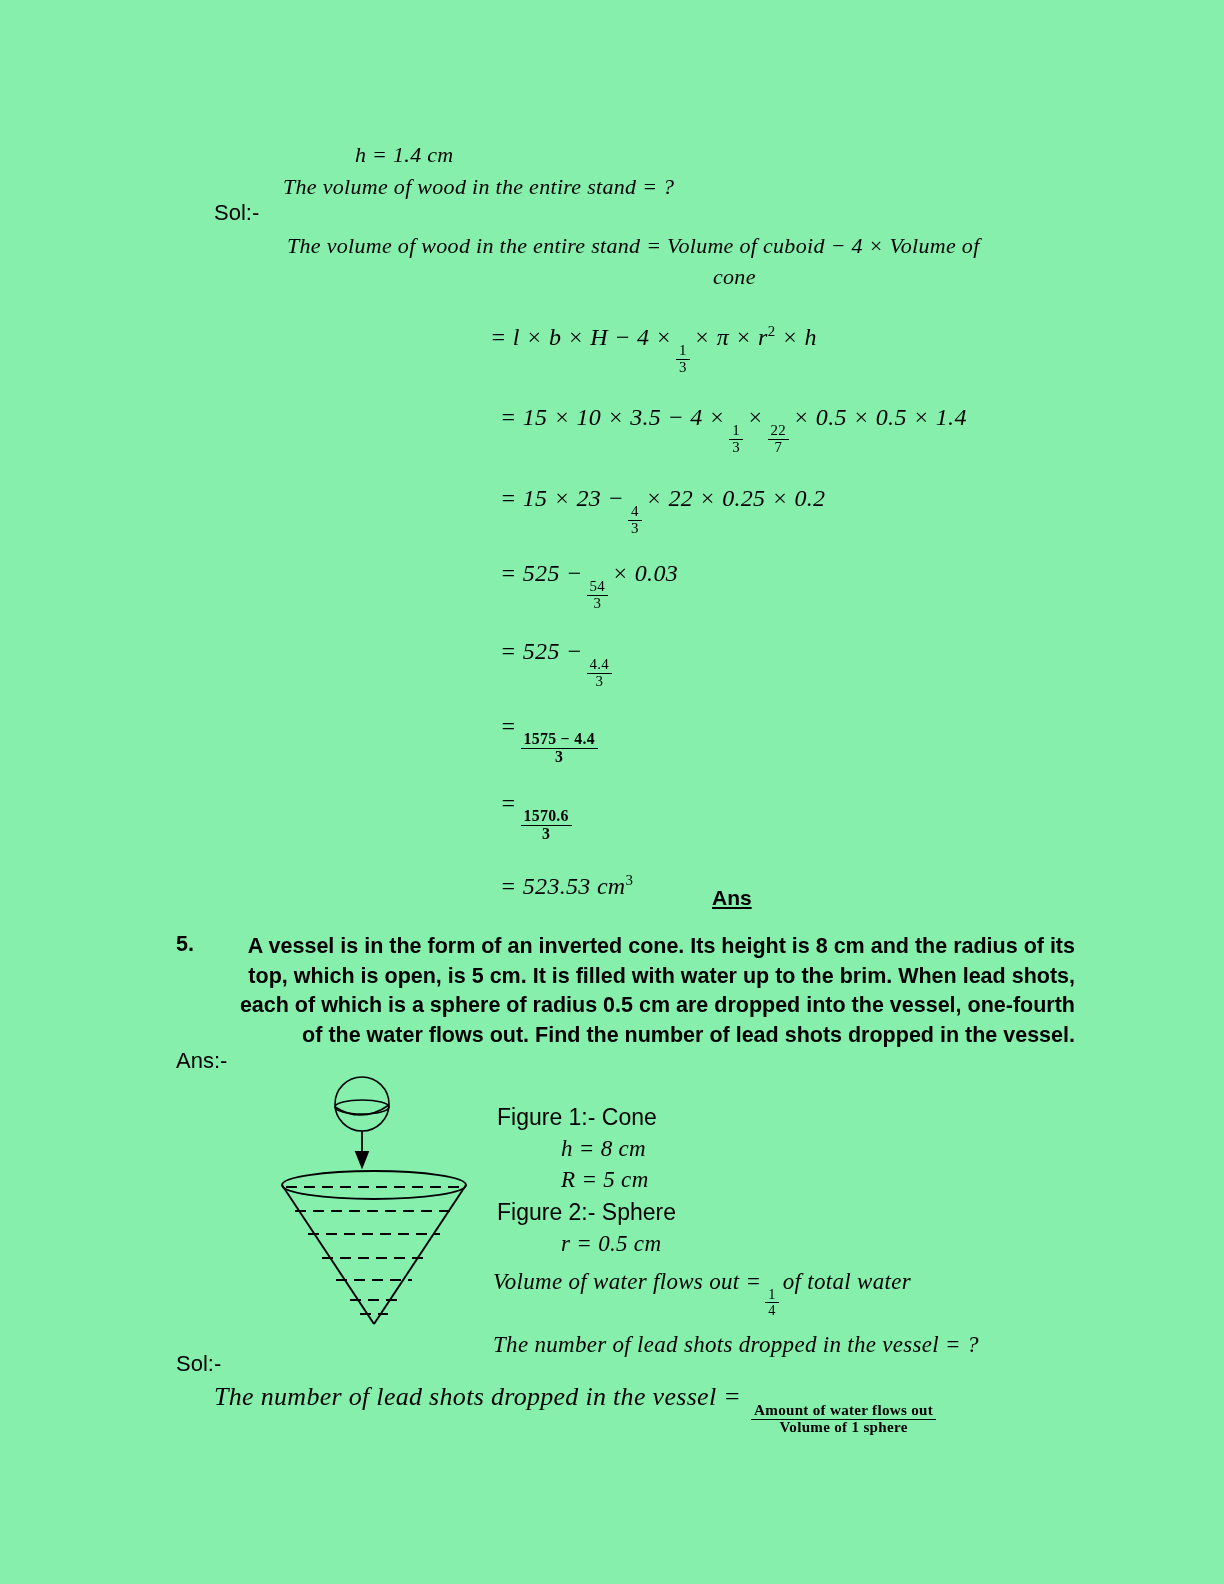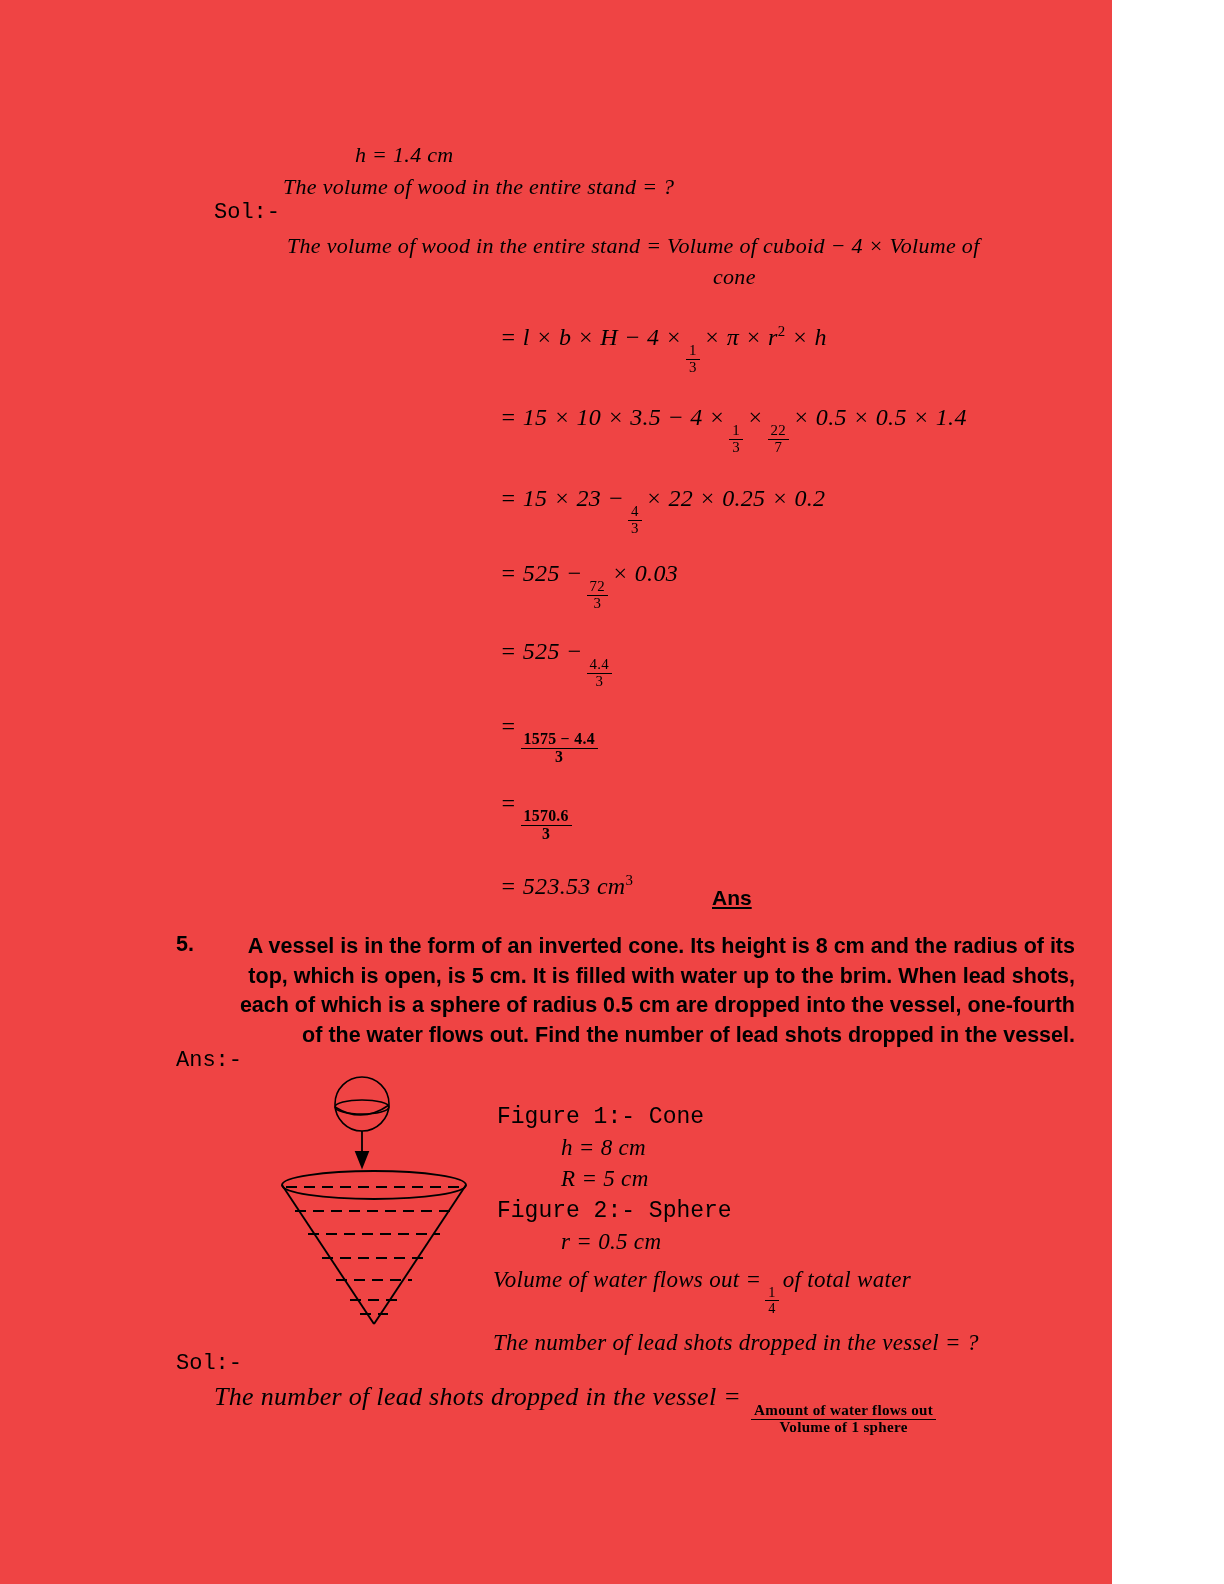--- a/index.html
+++ b/index.html
@@ -10,35 +10,35 @@
   body {
     width: 1224px;
     height: 1584px;
     position: relative;
     font-family: "Liberation Sans", sans-serif;
     color: #000000;
     overflow: hidden;
   }
   .page {
     position: relative;
-    width: 1112px;
+    width: 1224px;
     height: 1584px;
-    background: #ef4444;
+    background: #86efac;
   }
 
   
   .mathit {
     font-family: "Liberation Serif", serif;
     font-style: italic;
     font-size: 21px;
     white-space: nowrap;
     letter-spacing: .3px;
   }
   .sans {
-    font-family: Liberation Mono, monospace;
+    font-family: Liberation Sans, sans-serif;
     font-size: 21px;
     white-space: nowrap;
   }
   .abs { position: absolute; }
 
   
   .frac {
     display: inline-flex;
     flex-direction: column;
     align-items: center;
@@ -117,21 +117,21 @@
   <div class="abs mathit" style="left:355px; top:142px; font-size:22px;">h = 1.4 cm</div>
 
   <div class="abs mathit" style="left:283px; top:174px; font-size:22px;">The volume of wood in the entire stand =  ?</div>
 
   <div class="abs sans" style="left:214px; top:200px; font-size:22px;">Sol:-</div>
 
   <div class="abs mathit" style="left:287px; top:233px; font-size:22px;">The volume of wood in the entire stand = Volume of cuboid − 4 ×  Volume of</div>
 
   <div class="abs mathit" style="left:713px; top:264px; font-size:22px;">cone</div>
 
-  <div class="abs mathit" style="left:500px; top:323px; font-size:24px;">
+  <div class="abs mathit" style="left:490px; top:323px; font-size:24px;">
     <span>=</span>
     <span>l × b × H − 4 ×</span><span class="frac">
         <span class="num">1</span>
         <span class="den">3</span>
       </span><span>× π × r</span><span class="sup">2</span>
     <span>× h</span>
   </div>
 
   <div class="abs mathit" style="left:500px; top:404px; font-size:24px;">
     <span>=</span>
@@ -148,21 +148,21 @@
     <span>=</span>
     <span>15 × 23 −</span><span class="frac">
         <span class="num">4</span>
         <span class="den">3</span>
       </span><span>× 22 × 0.25 × 0.2</span>
   </div>
 
   <div class="abs mathit" style="left:500px; top:560px; font-size:24px;">
     <span>=</span>
     <span>525 −</span><span class="frac">
-        <span class="num">72</span>
+        <span class="num">54</span>
         <span class="den">3</span>
       </span><span>× 0.03</span>
   </div>
 
   <div class="abs mathit" style="left:500px; top:638px; font-size:24px;">
     <span>=</span>
     <span>525 −</span><span class="frac">
         <span class="num">4.4</span>
         <span class="den">3</span>
       </span>

